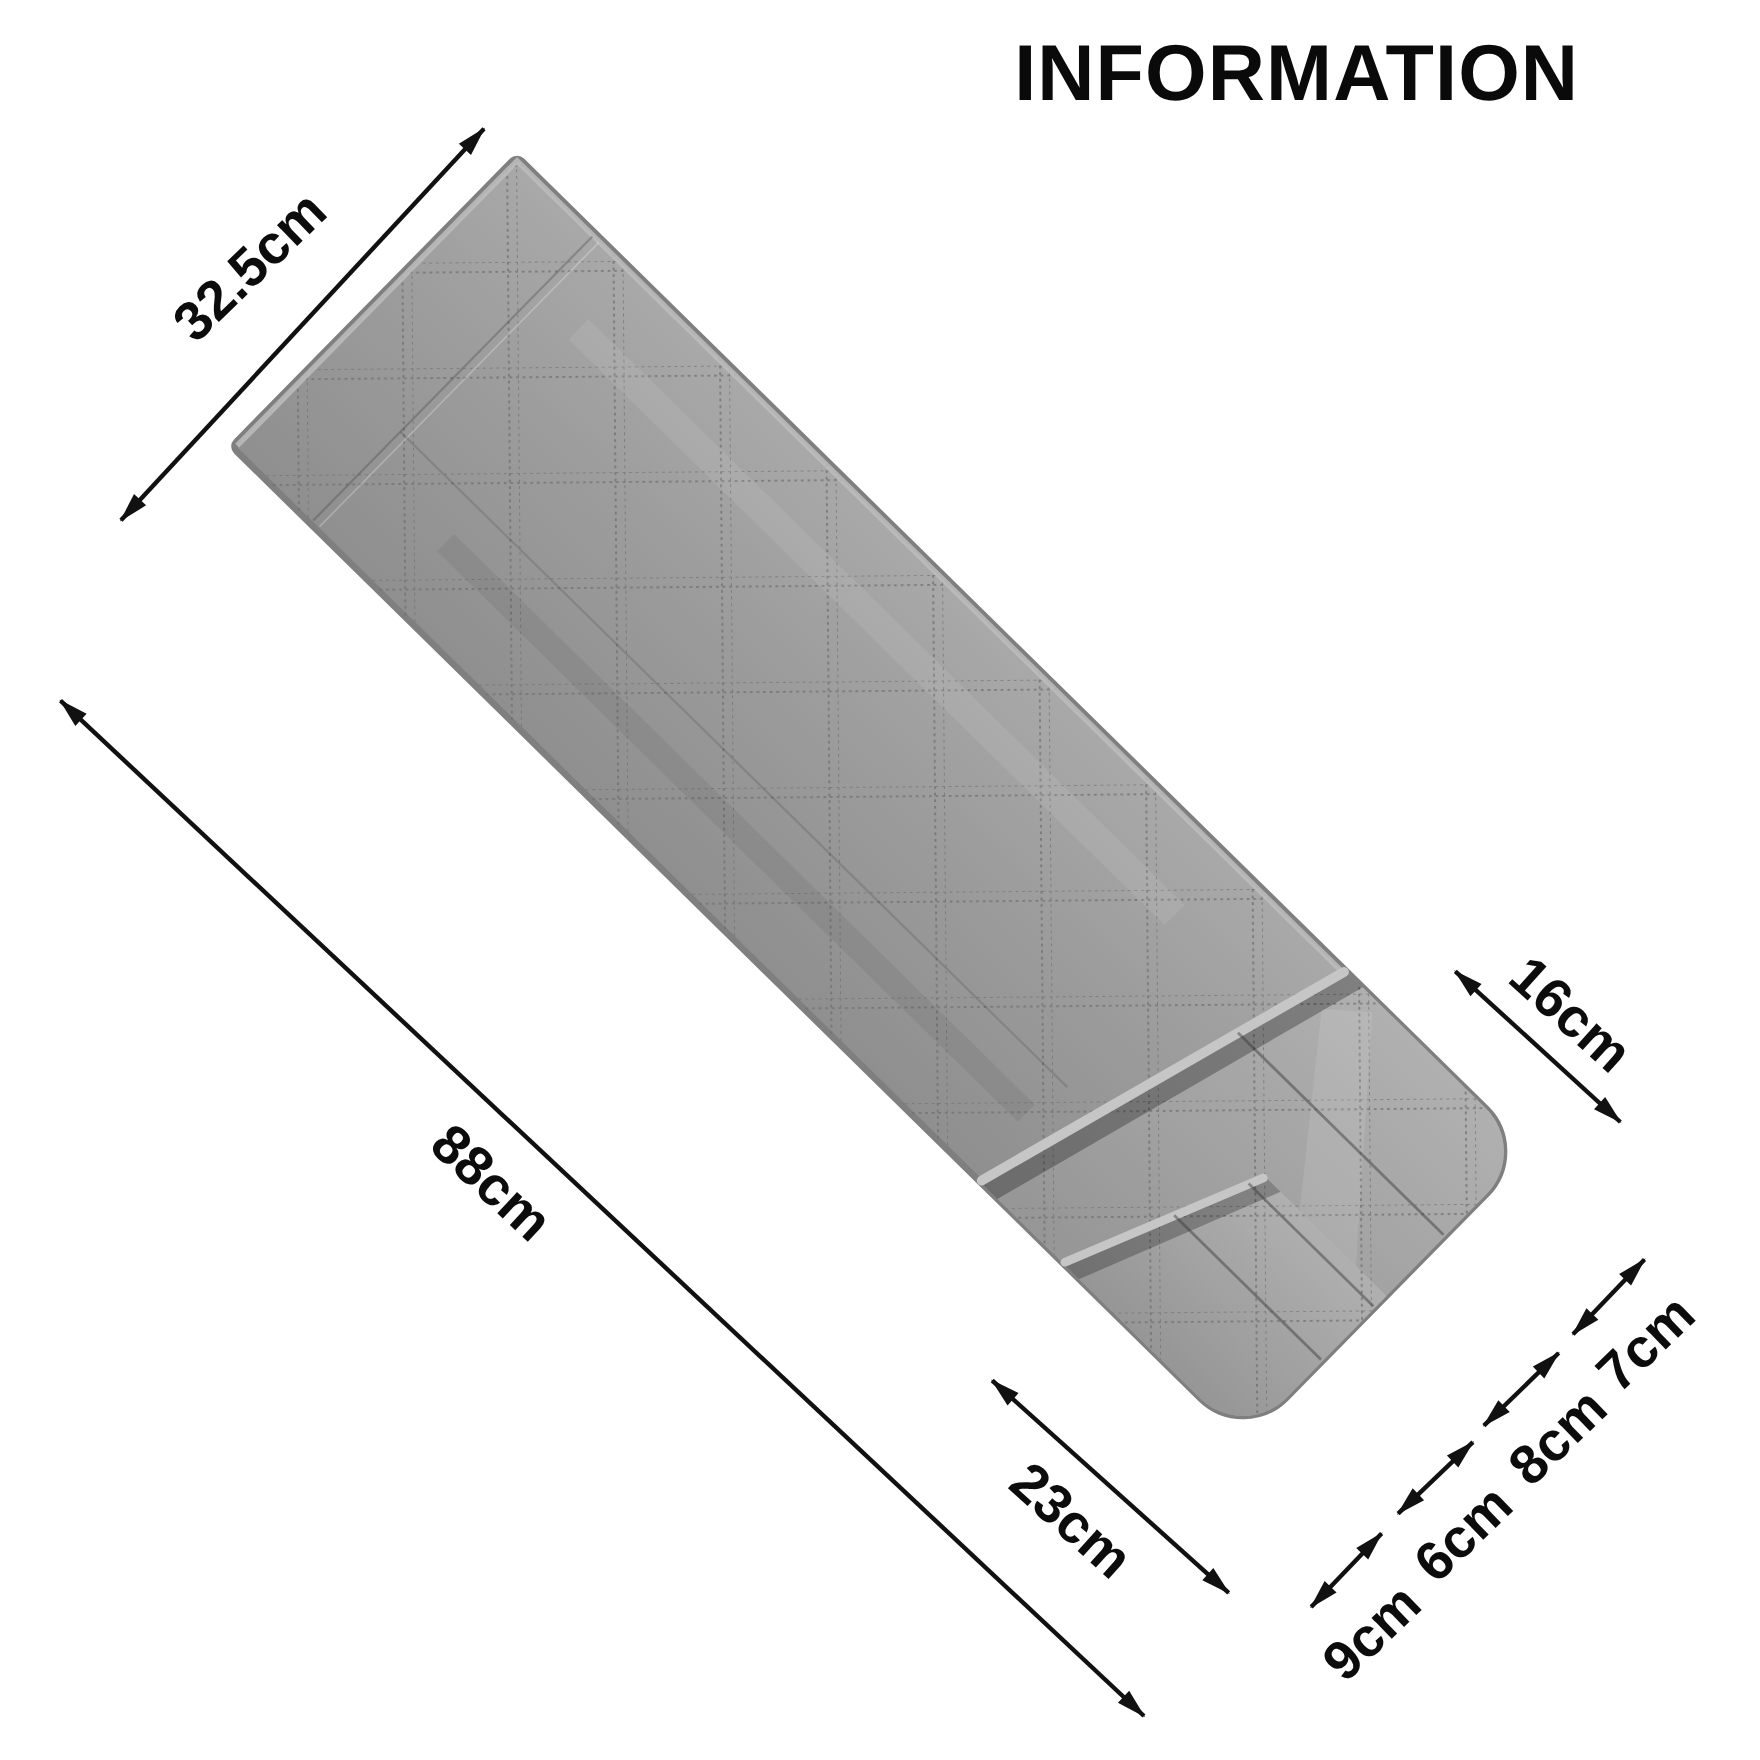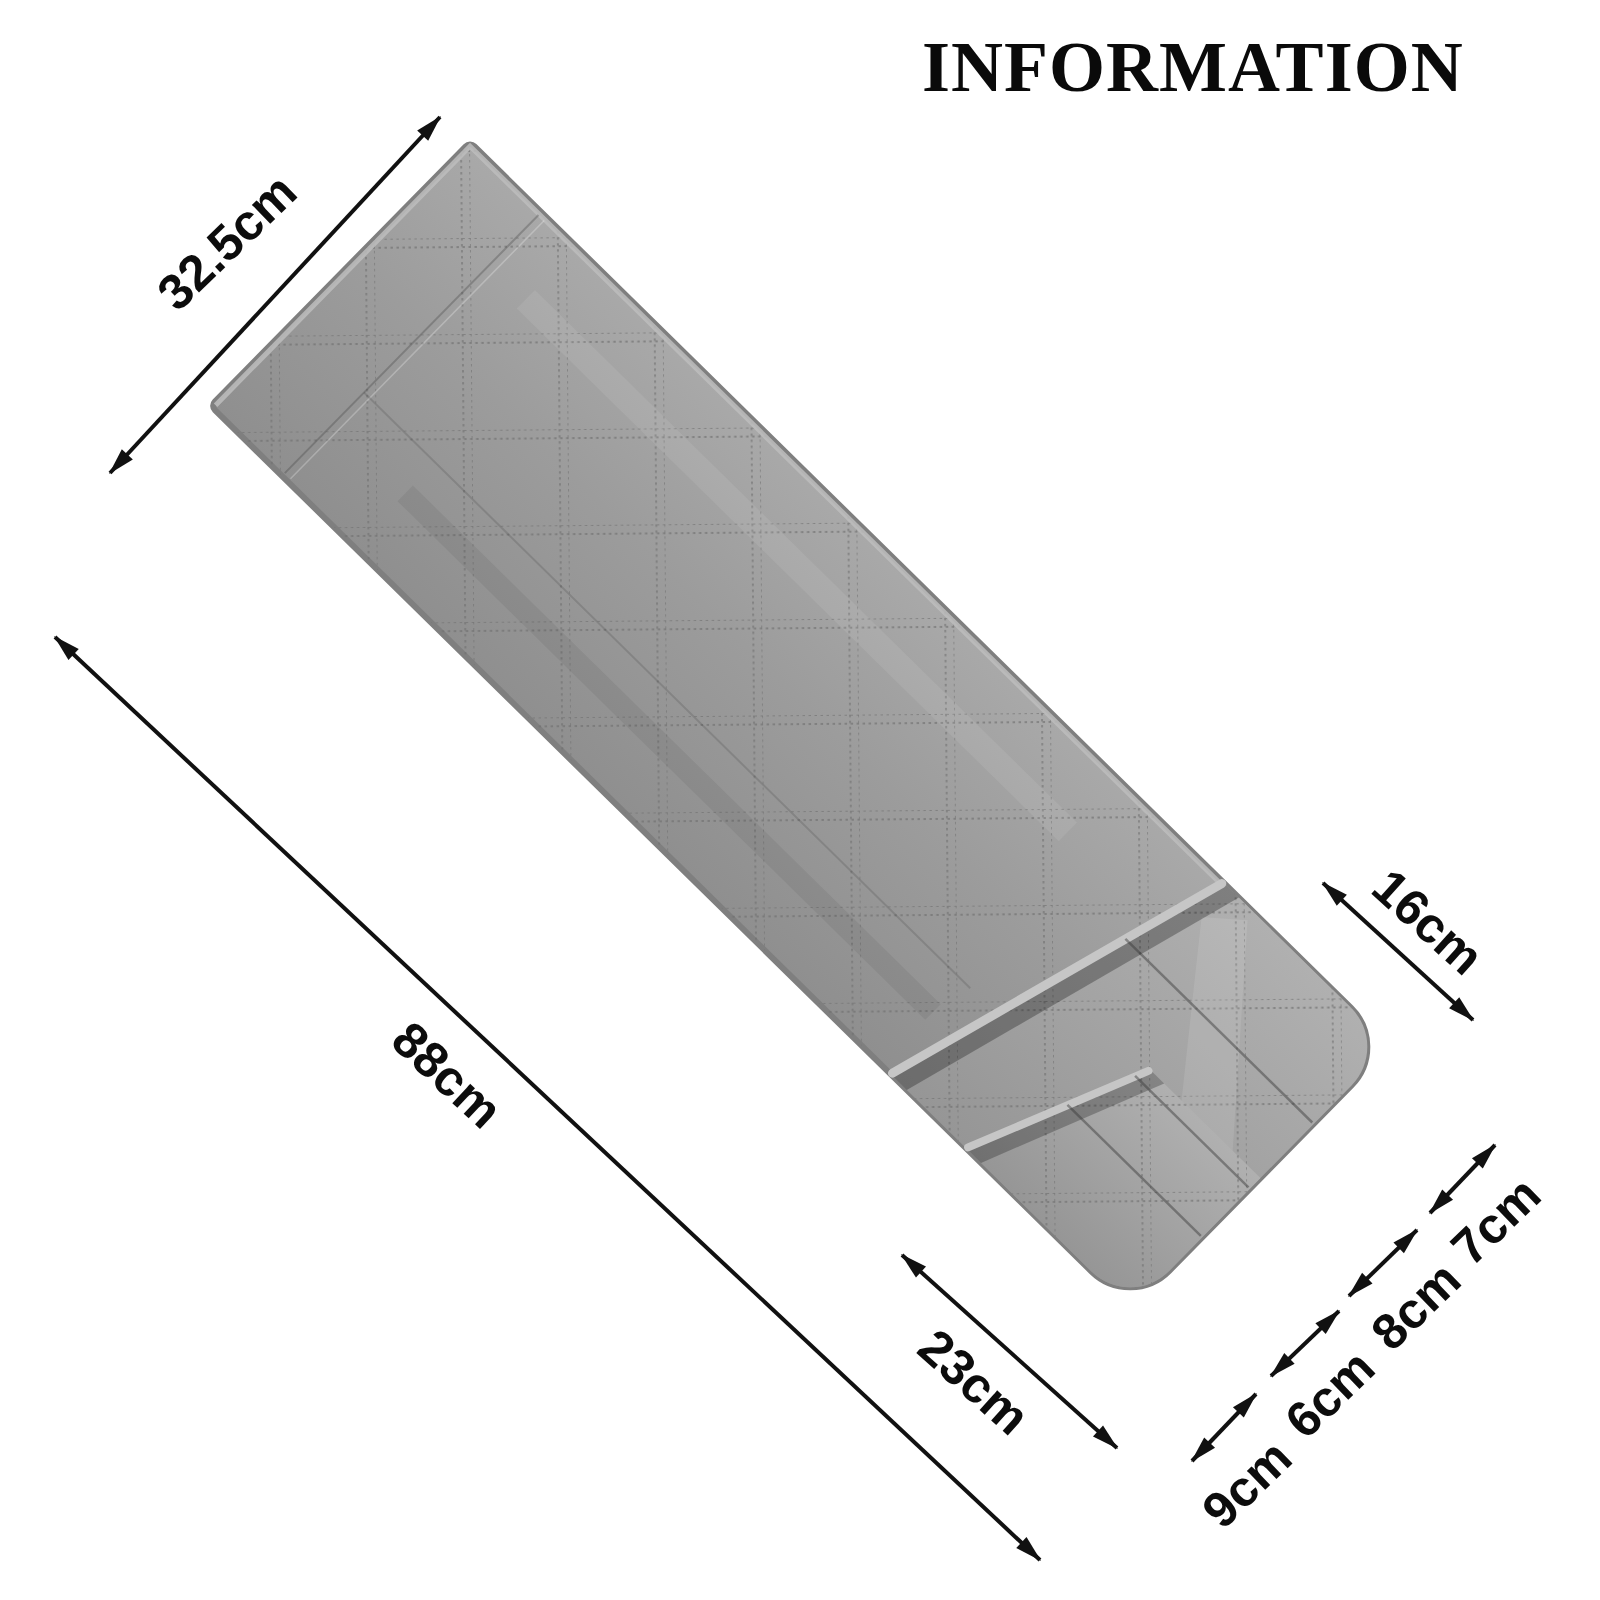--- a/index.html
+++ b/index.html
@@ -13,21 +13,21 @@
     height: 1600px;
     background: #ffffff;
     overflow: hidden;
     font-family: "Liberation Sans", "DejaVu Sans", sans-serif;
   }
   .page-title {
     position: absolute;
     left: 922px;
     top: 26px;
     margin: 0;
-    font-family: Liberation Serif, serif;
+    font-family: Liberation Sans, sans-serif;
     font-size: 72px;
     font-weight: 700;
     letter-spacing: 1px;
     color: #0a0a0a;
     white-space: nowrap;
   }
   svg.diagram {
     position: absolute;
     left: 0;
     top: 0;

